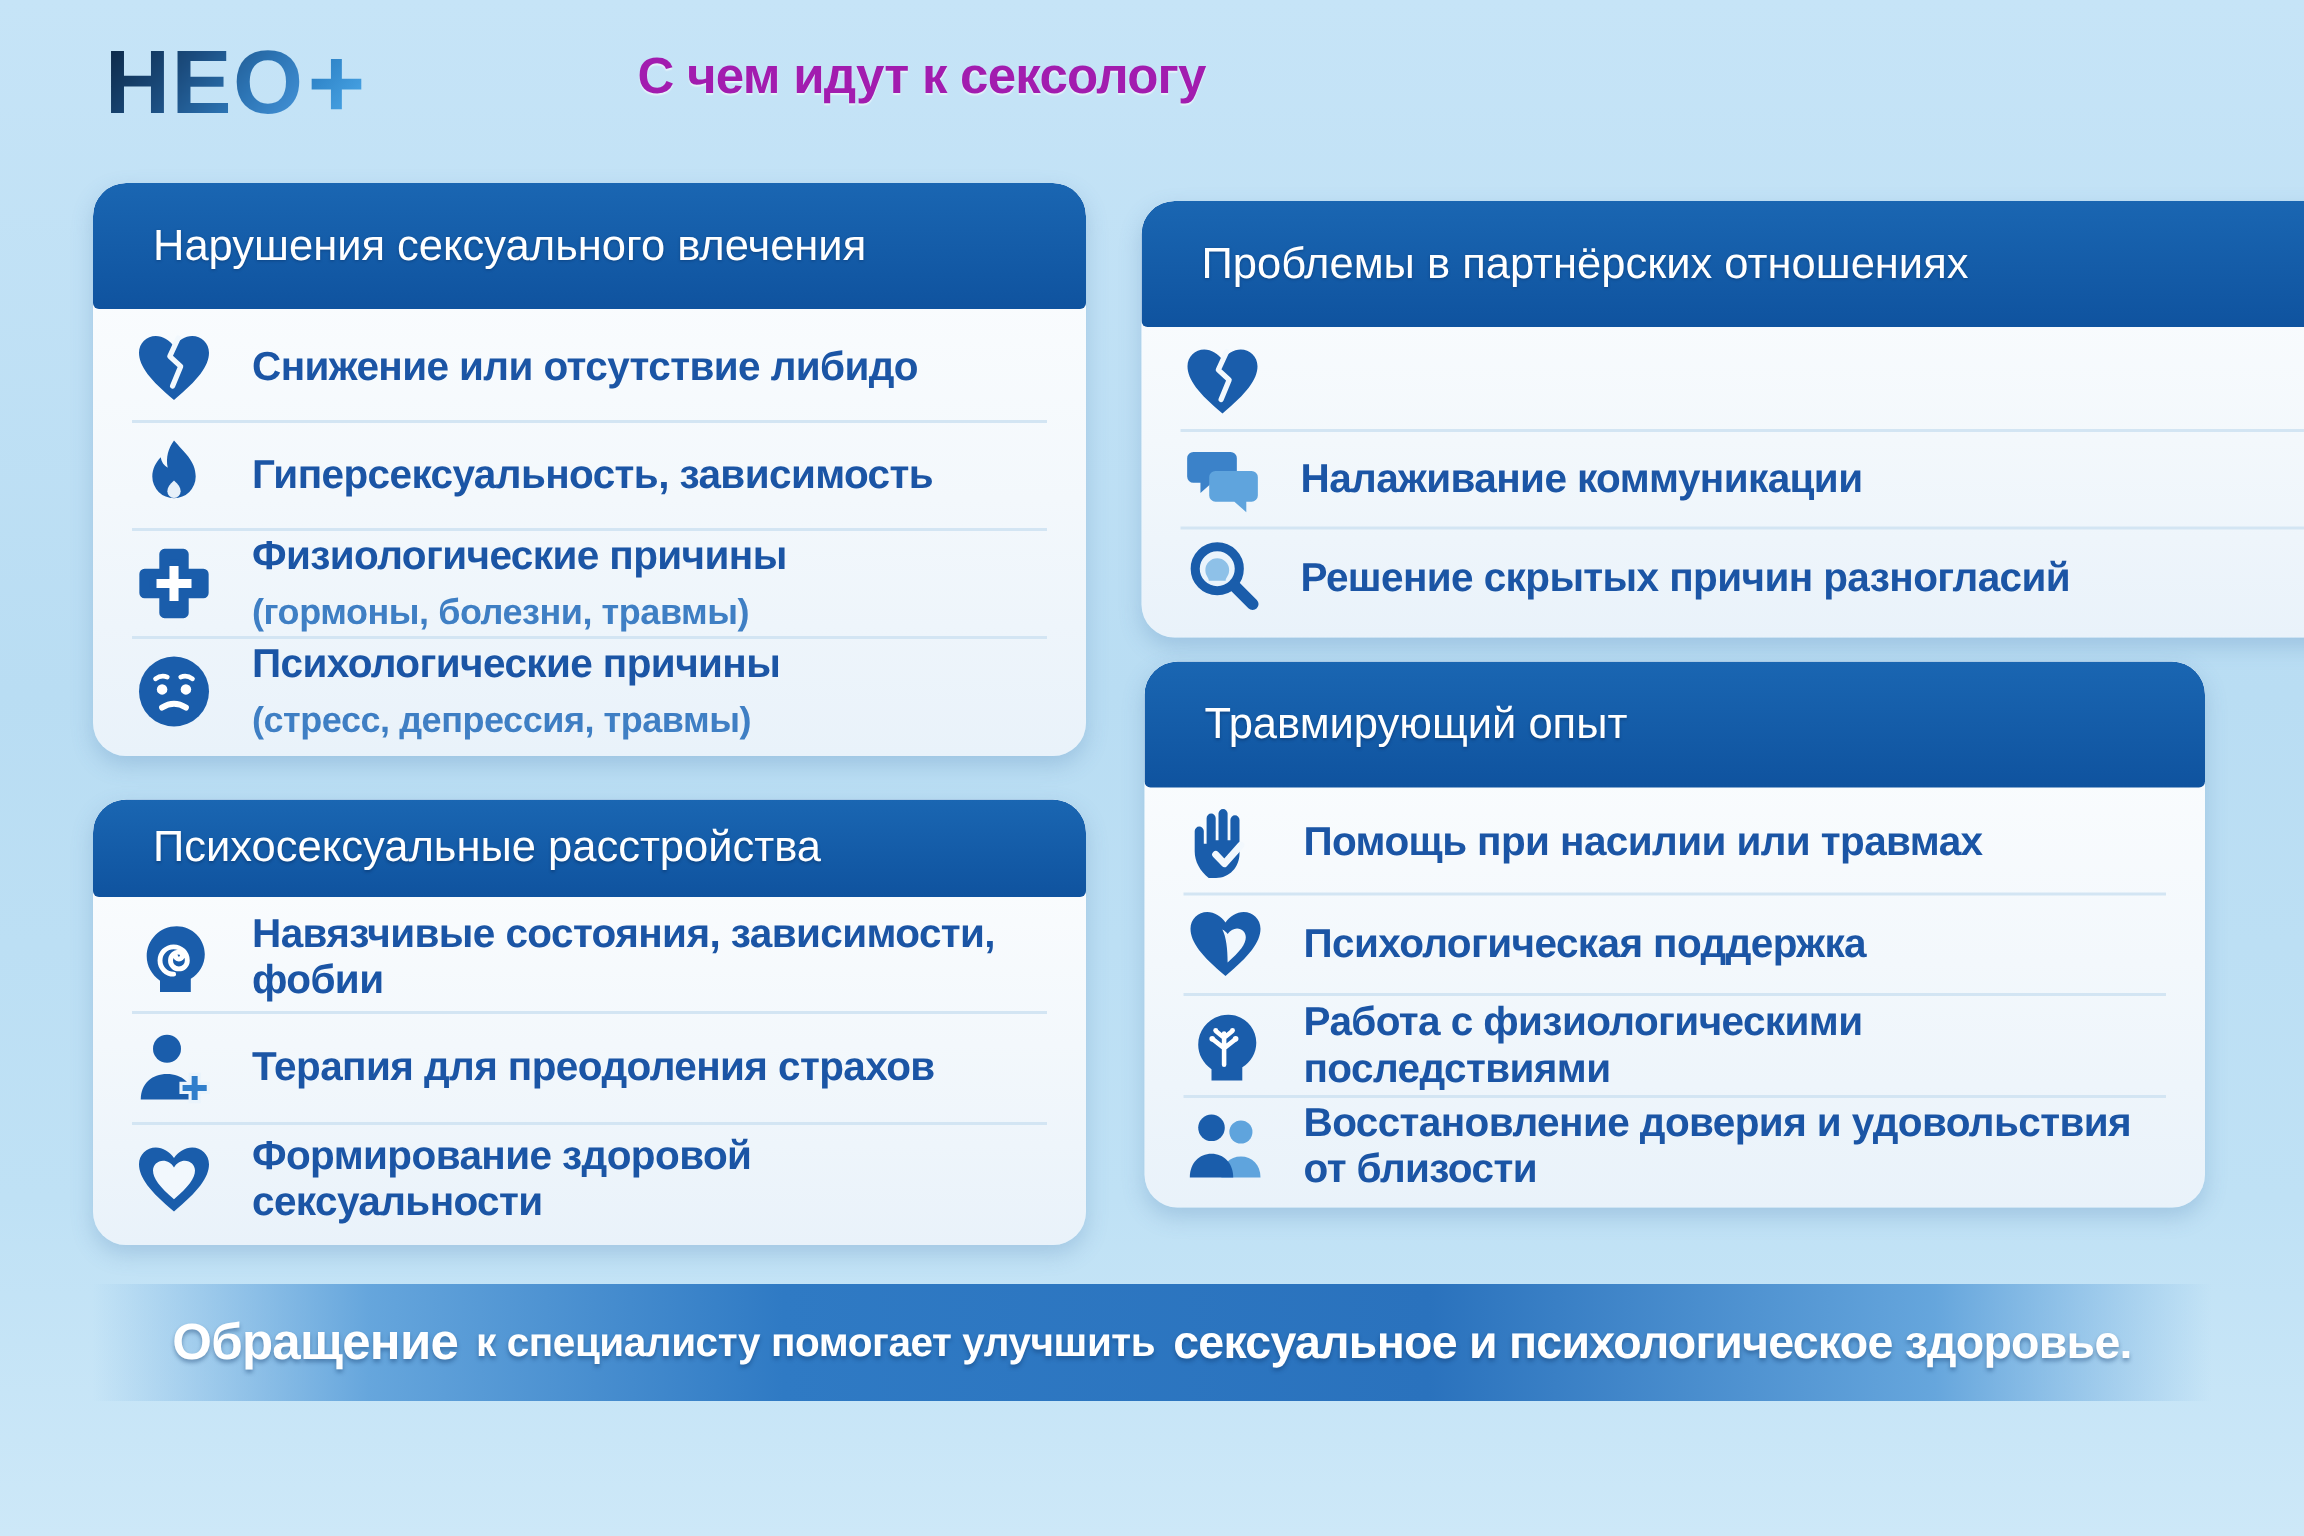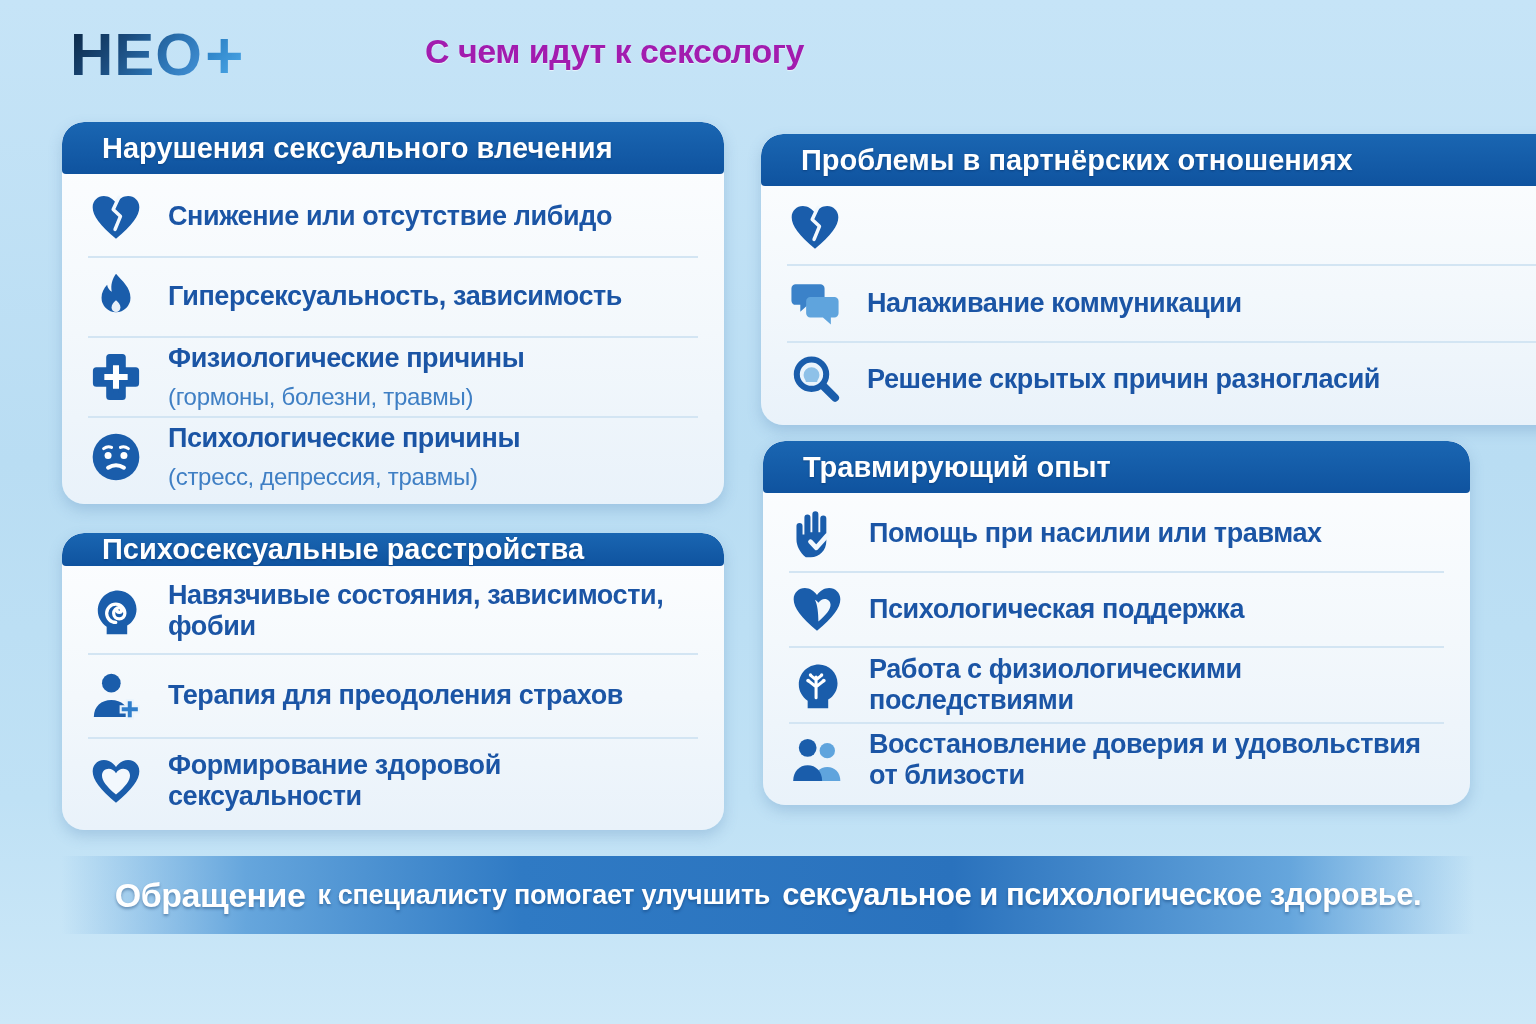--- a/index.html
+++ b/index.html
@@ -36,23 +36,23 @@
 
   
   .card{
     position:absolute;border-radius:22px;
     background:linear-gradient(180deg,#fdfeff 0%,#f3f8fc 55%,#e9f2fa 100%);
     box-shadow:0 6px 14px rgba(70,120,170,.25);
     display:flex;flex-direction:column;overflow:hidden;
   }
   .card-header{
     background:linear-gradient(180deg,#1a66b2 0%,#0f539f 100%);
-    color:#ffffff;font-weight:700;
+    color:#ffffff;font-weight:400;
     display:flex;align-items:center;
-    padding:0 40px;flex:0 0 auto;
+    padding:16px 40px;flex:0 0 auto;
     border-radius:22px 22px 4px 4px;
     text-shadow:0 1px 2px rgba(0,30,70,.35);
   }
   .card-1{left:62px;top:122px;width:662px;height:382px;}
   .card-2{left:761px;top:122px;width:828px;height:291px;margin-top:12px;}
   .card-3{left:62px;top:533px;width:662px;height:297px;}
   .card-4{left:763px;top:441px;width:707px;height:364px;}
   .card-1 .card-header,.card-2 .card-header{height:52px;font-size:29px;}
   .card-3 .card-header{height:33px;font-size:29px;}
   .card-4 .card-header{height:52px;font-size:29px;}
@@ -60,21 +60,21 @@
   .card-body{
     flex:1;display:flex;flex-direction:column;
     padding:4px 26px 8px 26px;
   }
   .row{flex:1;display:flex;align-items:center;gap:24px;min-height:0;}
   .row + .row{border-top:2px solid #d3e5f3;align-items:center;}
   .row .icon{flex:0 0 56px;width:56px;height:56px;display:flex;align-items:center;justify-content:center;}
   .row .icon svg{width:56px;height:56px;display:block;}
   .row .txt{display:flex;flex-direction:column;justify-content:center;}
   .t1{font-size:27px;font-weight:700;color:#1b55a5;letter-spacing:-0.4px;line-height:1.15;}
-  .t2{font-size:24px;font-weight:400;color:#3f7fc4;letter-spacing:-0.3px;line-height:1.2;margin-top:9px;}
+  .t2{font-size:24px;font-weight:700;color:#3f7fc4;letter-spacing:-0.3px;line-height:1.2;margin-top:9px;}
 
   
   .banner{
     position:absolute;left:0;top:856px;width:1536px;height:78px;
     background:linear-gradient(90deg,
       rgba(72,145,211,0) 4%,
       rgba(85,155,216,.85) 16%,
       #2f7ac4 34%,
       #2a72bd 62%,
       rgba(85,155,216,.85) 84%,

